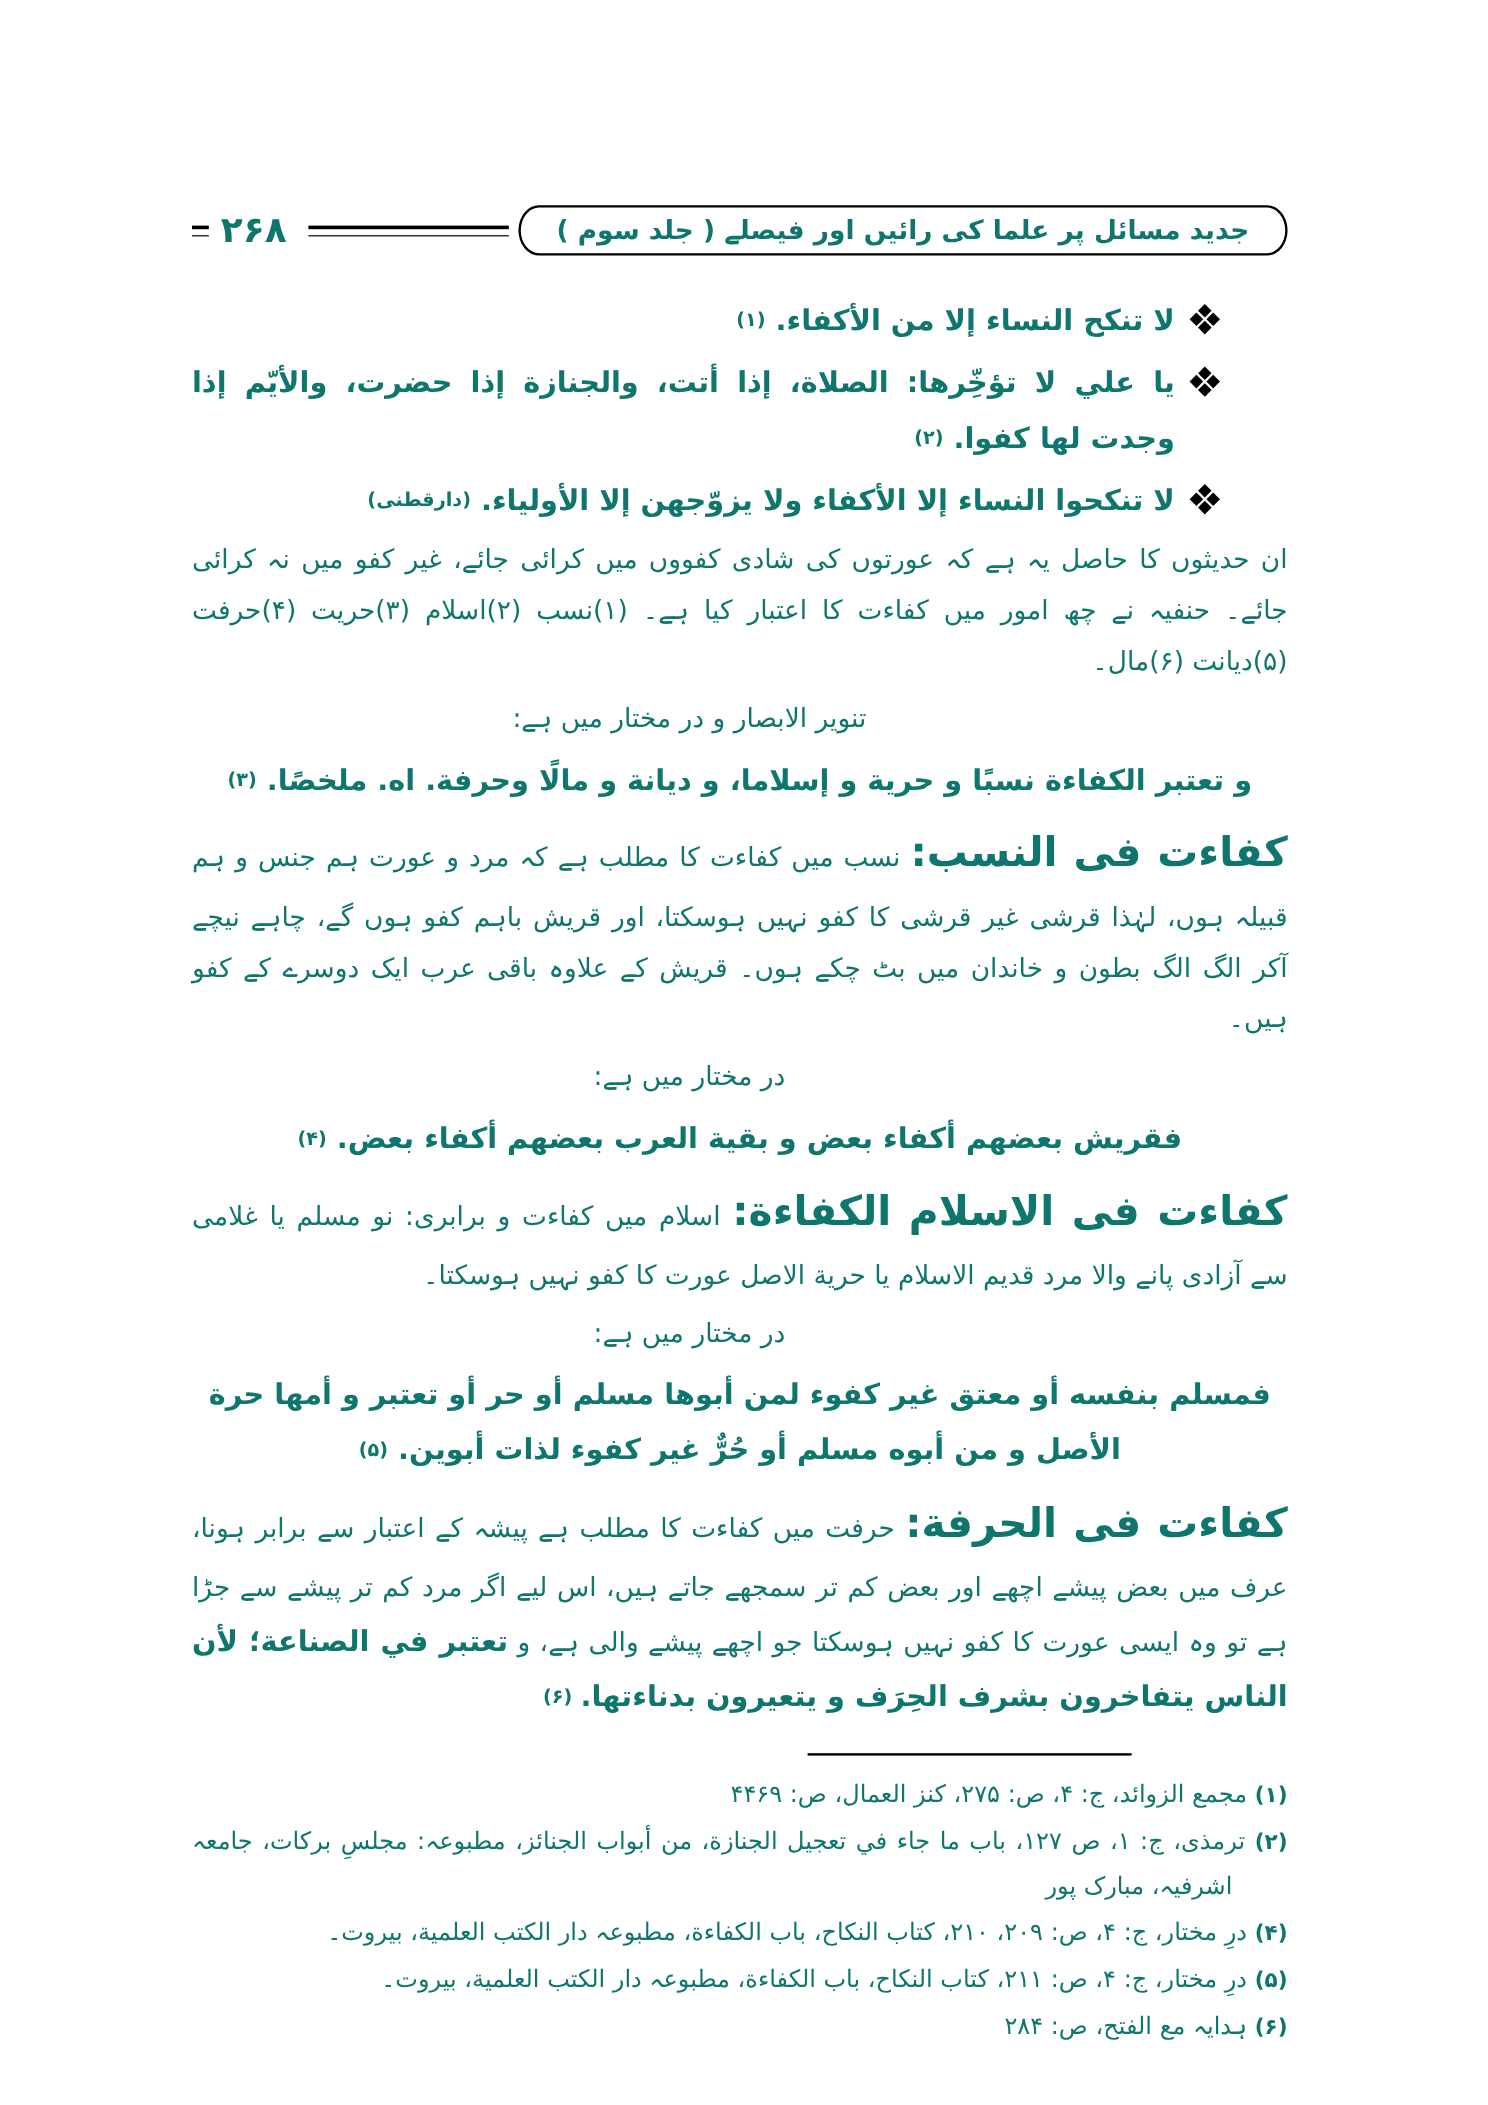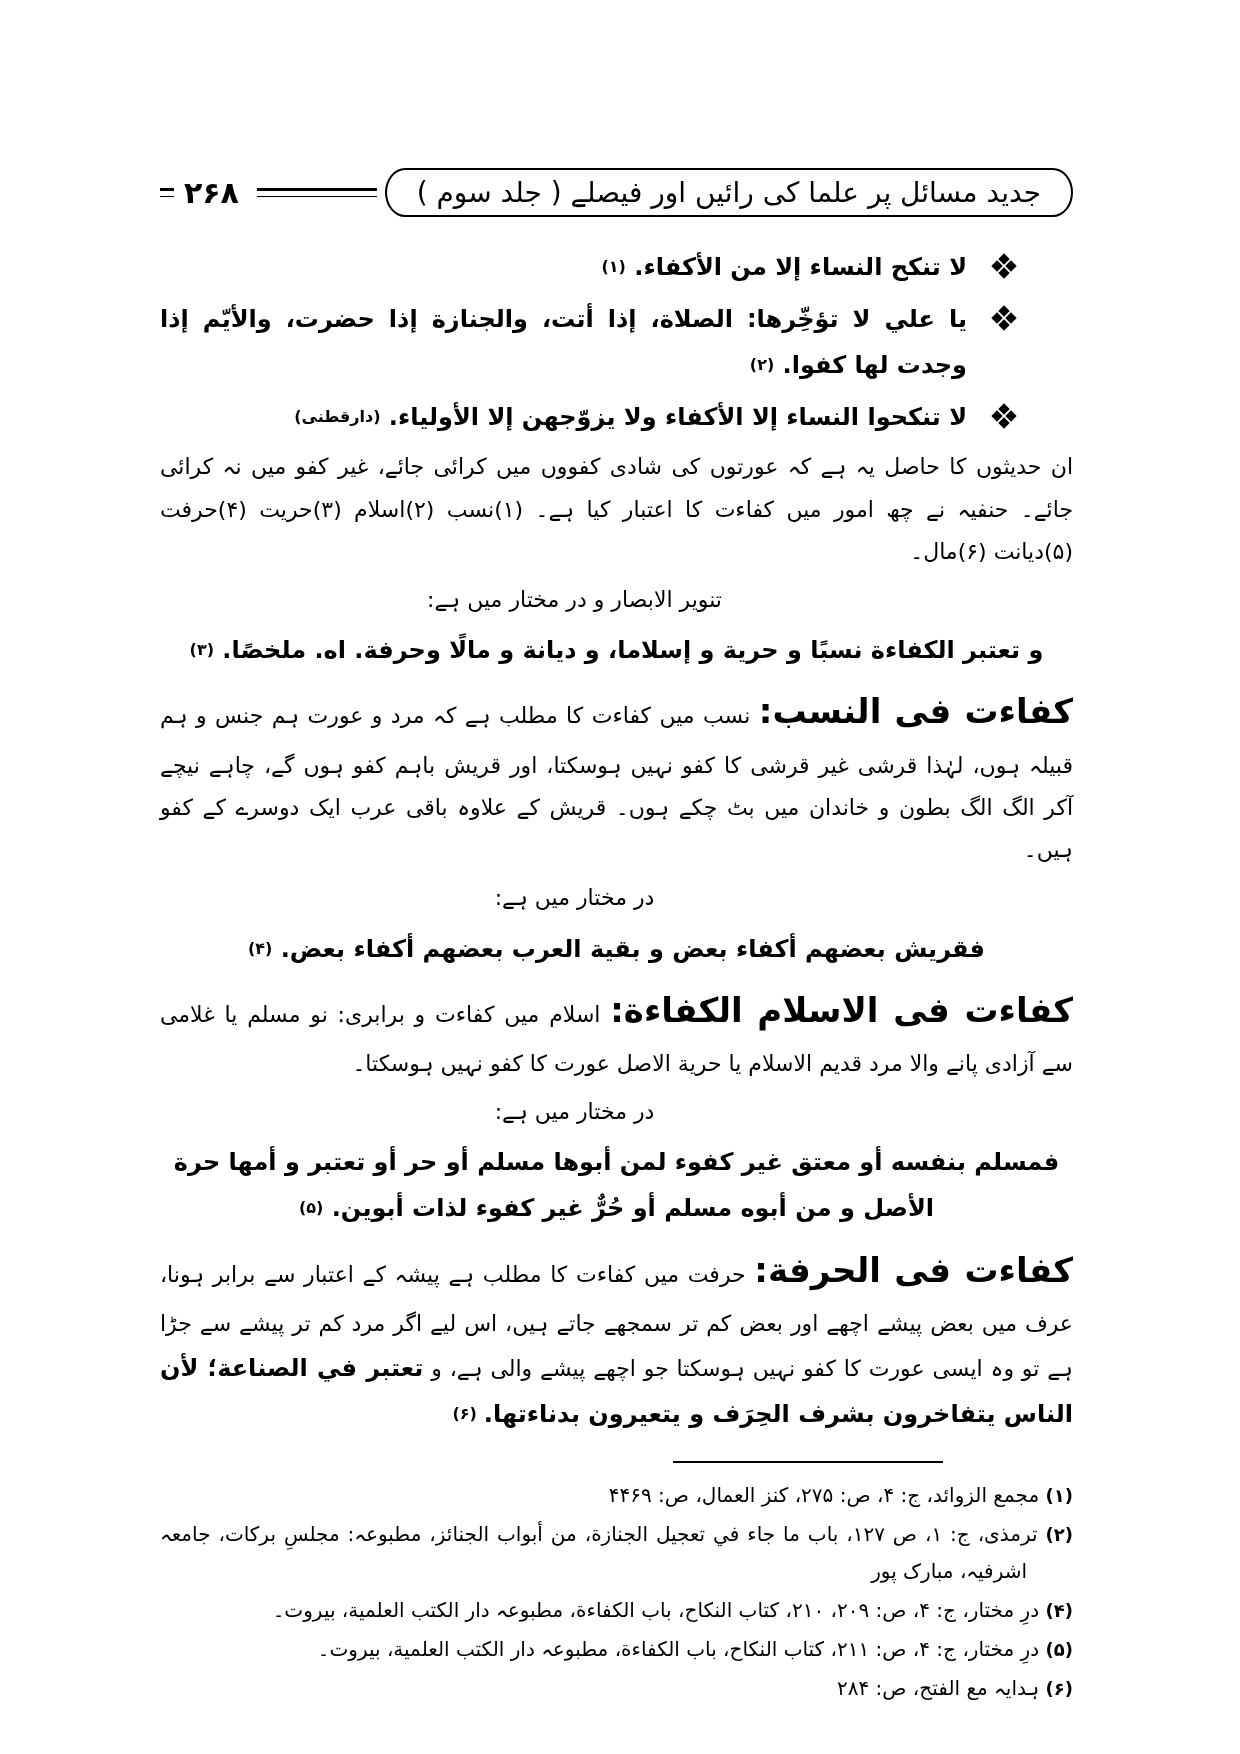--- a/index.html
+++ b/index.html
@@ -1,39 +1,39 @@
 <!DOCTYPE html>
 <html lang="ur"><head>
 <meta charset="utf-8">
 <style>
   html,body{margin:0;padding:0;background:#ffffff;}
   .page{
     position:relative;
     width:1233px;height:1754px;
-    background:#ffffff;color:#000000;
+    background:#ffffff;color:#0f766e;
     box-sizing:border-box;
     padding:166px 160px 0 160px;
     font-family:"DejaVu Sans",sans-serif;
     overflow:hidden;
   }
   
   .page-header{display:flex;align-items:center;direction:ltr;height:52px;}
   .flourish{width:14px;height:9px;box-sizing:border-box;border-top:3px solid #000;border-bottom:1.5px solid #000;}
   .page-number{font-size:30px;font-weight:bold;padding:0 10px;white-space:nowrap;}
   .double-rule{flex:1;height:9px;box-sizing:border-box;border-top:3.5px solid #000;border-bottom:1.5px solid #000;margin:0 8px;}
   .cartouche{
     direction:rtl;border:2.5px solid #000;border-radius:28px/34px;
     padding:6px 30px;white-space:nowrap;
   }
-  .cartouche-text{font-size:28px;font-weight:normal;}
+  .cartouche-text{font-size:22px;font-weight:bold;}
   
   .content{direction:rtl;margin-top:26px;font-size:22px;line-height:1.92;text-align:justify;}
   .content p{margin:6px 0;}
   .arabic{font-weight:bold;font-size:24px;}
-  .bullet-row{display:flex;gap:26px;align-items:flex-start;margin:2px 58px 6px 0;}
+  .bullet-row{display:flex;gap:14px;align-items:flex-start;margin:2px 58px 6px 0;}
   .bullet-row .arabic{flex:1;margin:0;text-align:justify;}
   .qbullet{flex:0 0 22px;position:relative;width:22px;height:22px;margin-top:11px;}
   .qbullet i{position:absolute;width:8px;height:8px;background:#000;transform:rotate(45deg);}
   .qbullet i:nth-child(1){top:0;left:7px;}
   .qbullet i:nth-child(2){top:7px;left:0;}
   .qbullet i:nth-child(3){top:7px;left:14px;}
   .qbullet i:nth-child(4){top:14px;left:7px;}
   .intro{text-align:center;margin-left:0;margin-right:84px !important;}
   .quote{text-align:center;}
   .sec-heading{font-weight:bold;font-size:34px;}

